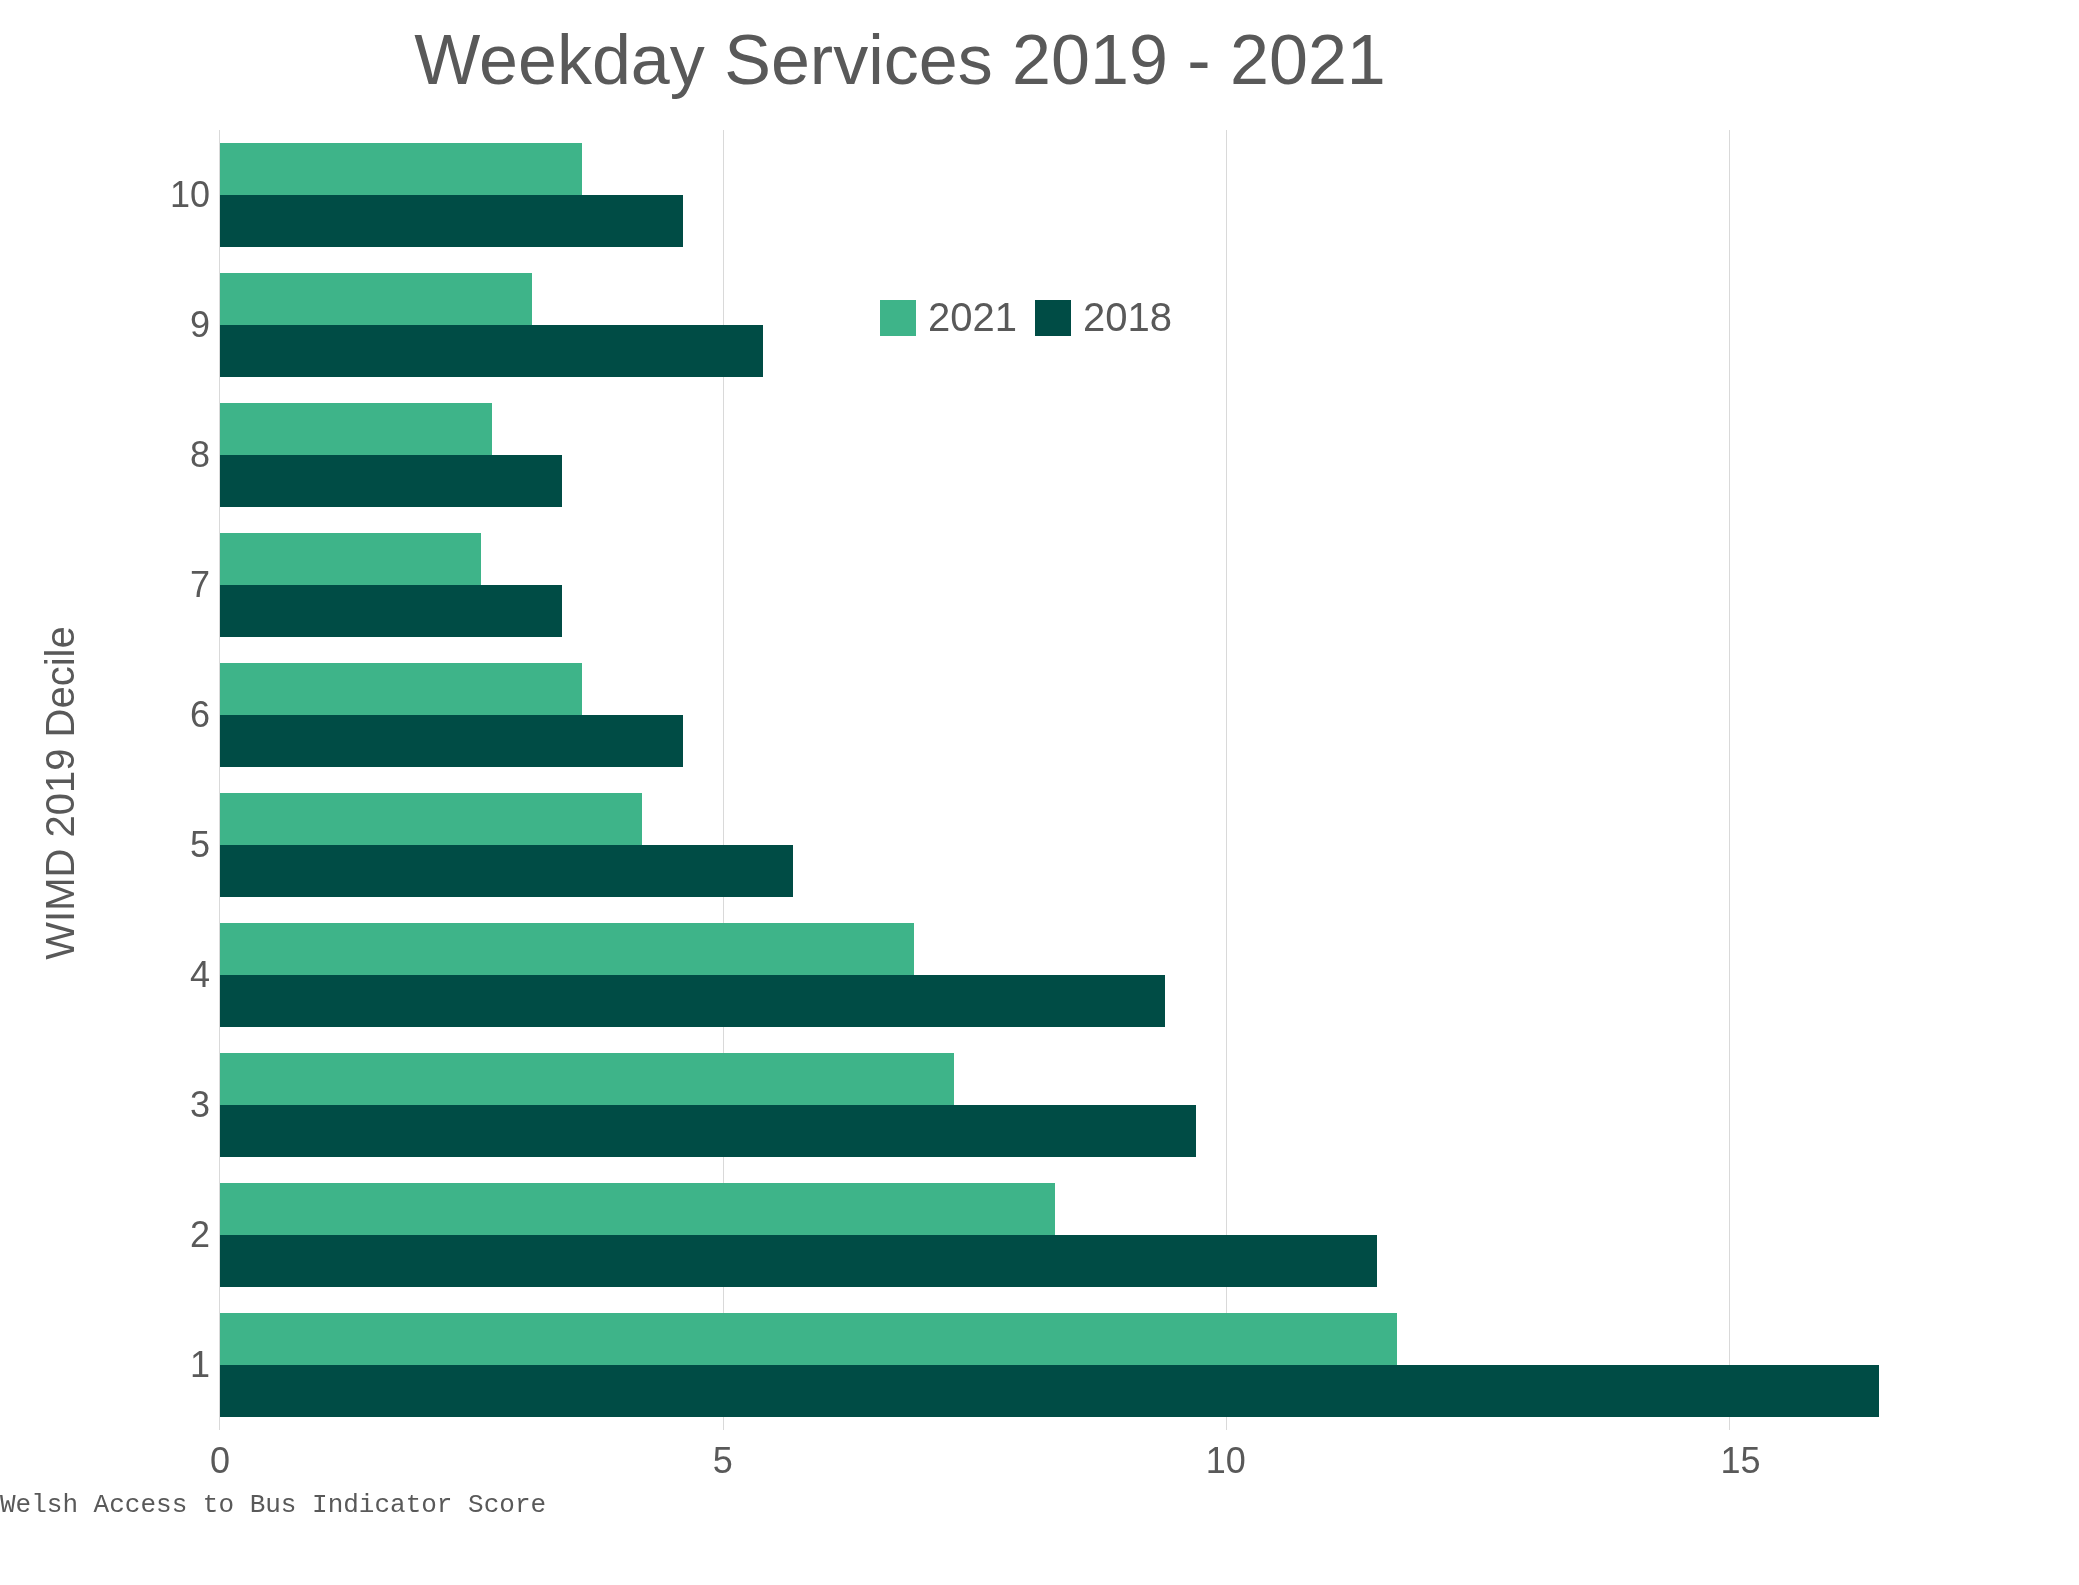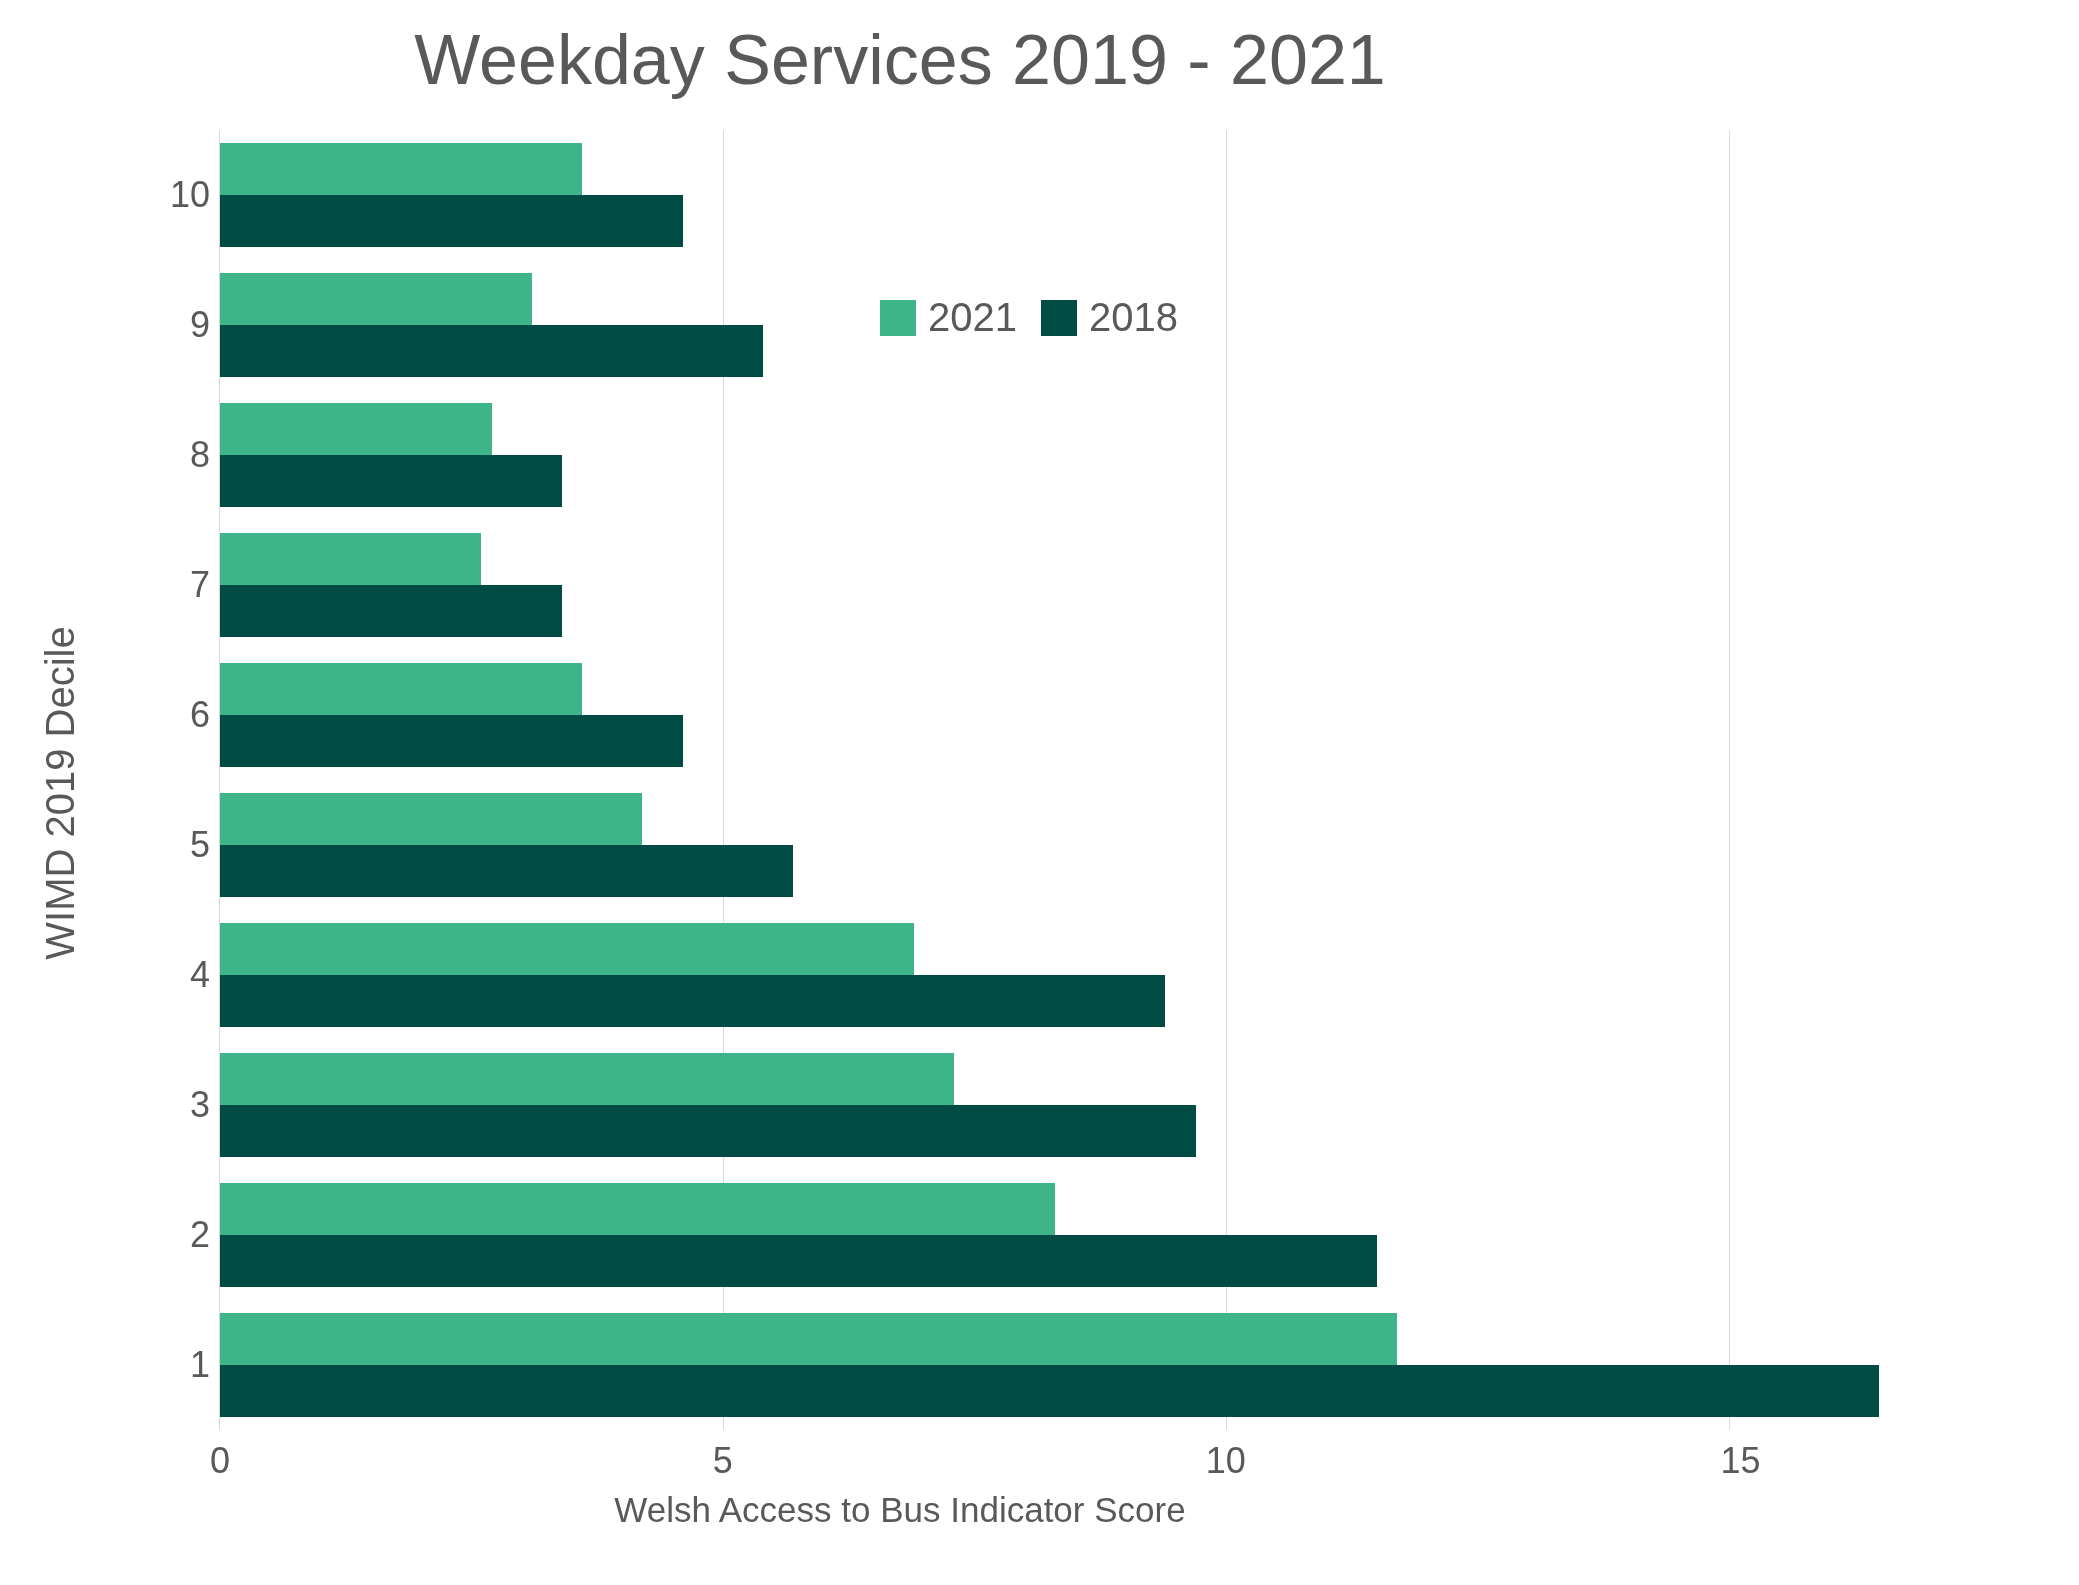--- a/index.html
+++ b/index.html
@@ -93,41 +93,41 @@
     top: 10px;
     font-size: 36px;
     color: #595959;
     transform: translateX(-50%);
   }
   .xlabel {
     position: absolute;
     left: 0;
     width: 100%;
     top: 1490px;
-    text-align: center;
-    font-size: 35px;
-    color: #595959;
+    font-size: 26px;
+    color: #595959;
+    font-family: Liberation Mono, monospace;
   }
   .ylabel {
     position: absolute;
     left: 60px;
     top: 50%;
     transform: translate(-50%, -50%) rotate(-90deg);
     transform-origin: center;
     font-size: 40px;
     color: #595959;
     white-space: nowrap;
   }
   .legend {
     position: absolute;
     top: 295px;
     left: 880px;
     display: flex;
     align-items: flex-start;
-    gap: 24px;
+    gap: 18px;
     font-size: 40px;
     color: #595959;
   }
   .legend-item {
     display: flex;
     align-items: center;
     gap: 12px;
   }
   .swatch {
     width: 36px;

